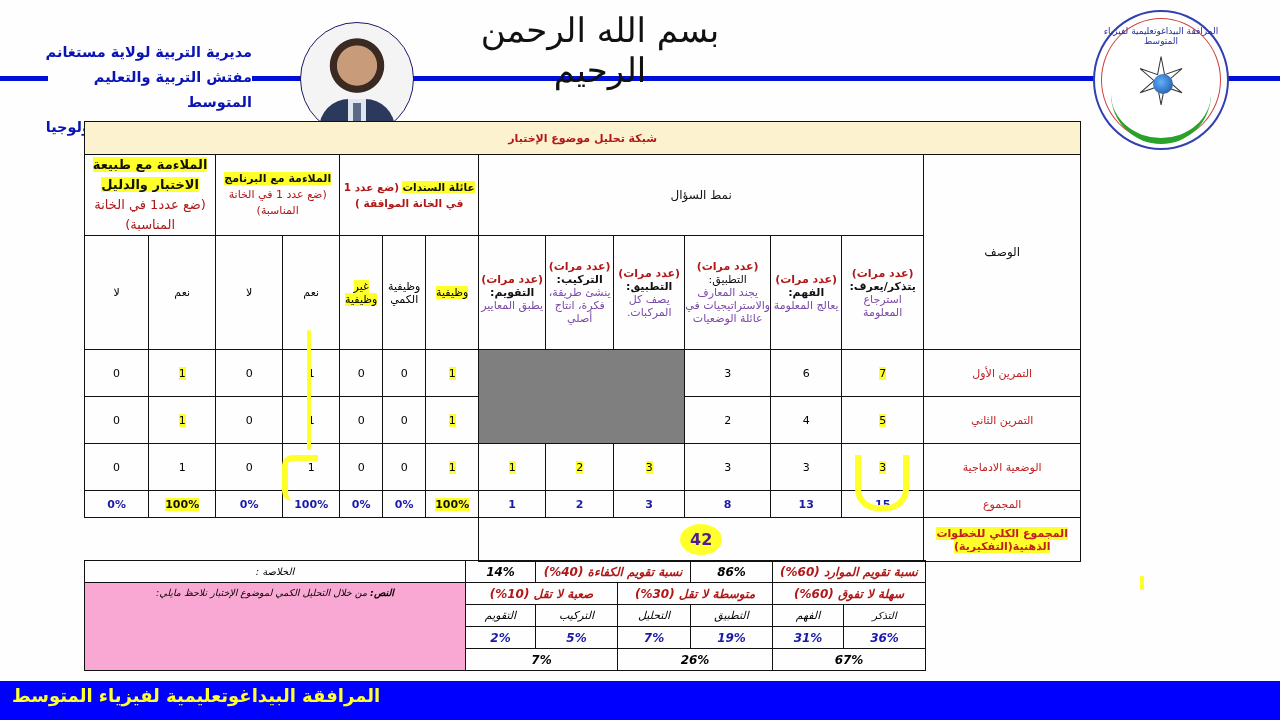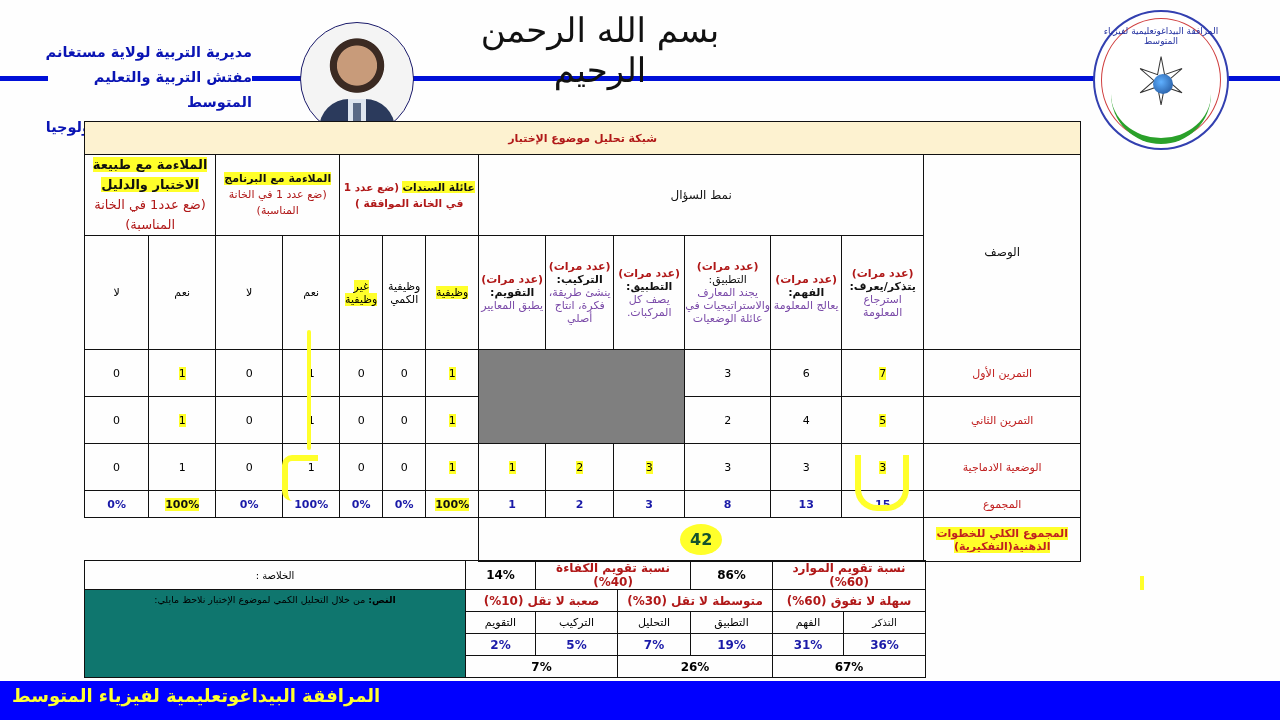--- a/index.html
+++ b/index.html
@@ -22,24 +22,24 @@
   .main{position:absolute;left:84px;top:121px;width:997px;table-layout:fixed;direction:rtl;}
   .main td{border:1.5px solid #111;text-align:center;vertical-align:middle;font-size:11px;padding:0;overflow:hidden;}
   .title{background:#fdf2d0;color:#b01818;font-size:17px;font-weight:bold;height:32px;}
   .red{color:#b01818;font-weight:bold;}
   .purple{color:#7a4aa8;}
   .blk{color:#111;}
   .blue{color:#1a1aa8;font-weight:bold;}
   .hl{background:#ffff2a;}
   .gray{background:#7f7f7f;}
   .rowlbl{color:#c02020;font-size:11px;}
-  .big42{color:#14532d;font-weight:bold;font-size:16px;background:#ffff2a;border-radius:50%;padding:6px 10px;text-align:center;}
+  .big42{color:#4c1d95;font-weight:bold;font-size:16px;background:#ffff2a;border-radius:50%;padding:6px 10px;text-align:center;}
   .sum{position:absolute;left:84px;top:560px;width:841px;table-layout:fixed;direction:rtl;}
-  .sum td{border:1.5px solid #111;text-align:center;vertical-align:middle;font-size:12px;padding:0;height:21px;}
-  .green-bg{background:#0f766e;}
+  .sum td{border:1.5px solid #111;text-align:center;vertical-align:middle;font-size:12px;padding:0;height:21px;font-style:italic;}
+  .green-bg{background:#f9a8d4;}
   .bottom-bar{position:absolute;left:0;top:681px;width:1280px;height:39px;background:#0000ff;}
   .bottom-bar span{position:absolute;left:12px;top:4px;color:#ffff30;font-weight:bold;font-size:18px;direction:rtl;}
   .mark{position:absolute;background:#ffff2a;}
 </style>
 </head>
 <body>
 
 <div class="hline" style="left:0;width:48px;"></div>
 <div class="hline" style="left:252px;width:52px;"></div>
 <div class="hline" style="left:412px;width:686px;"></div>

